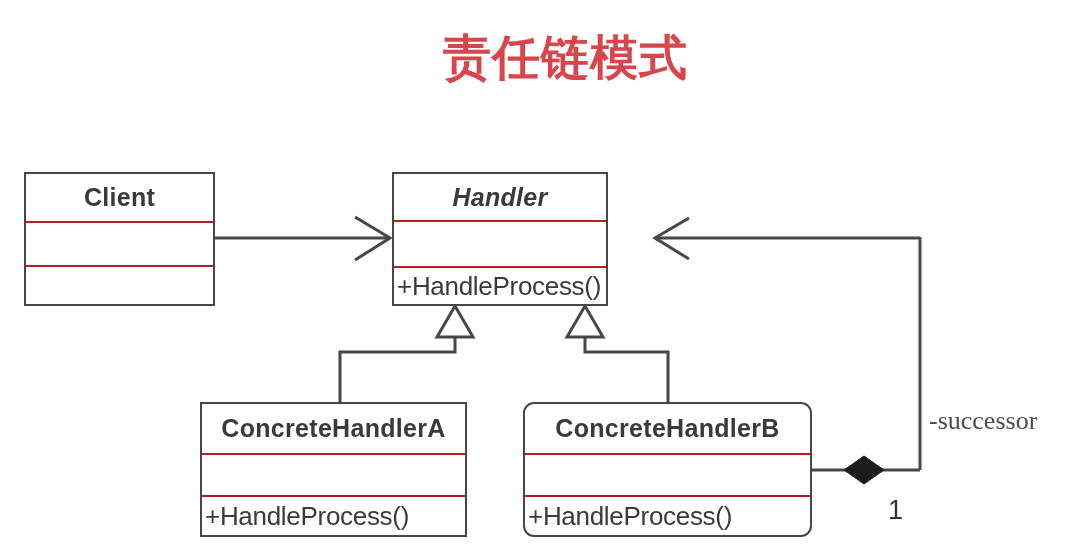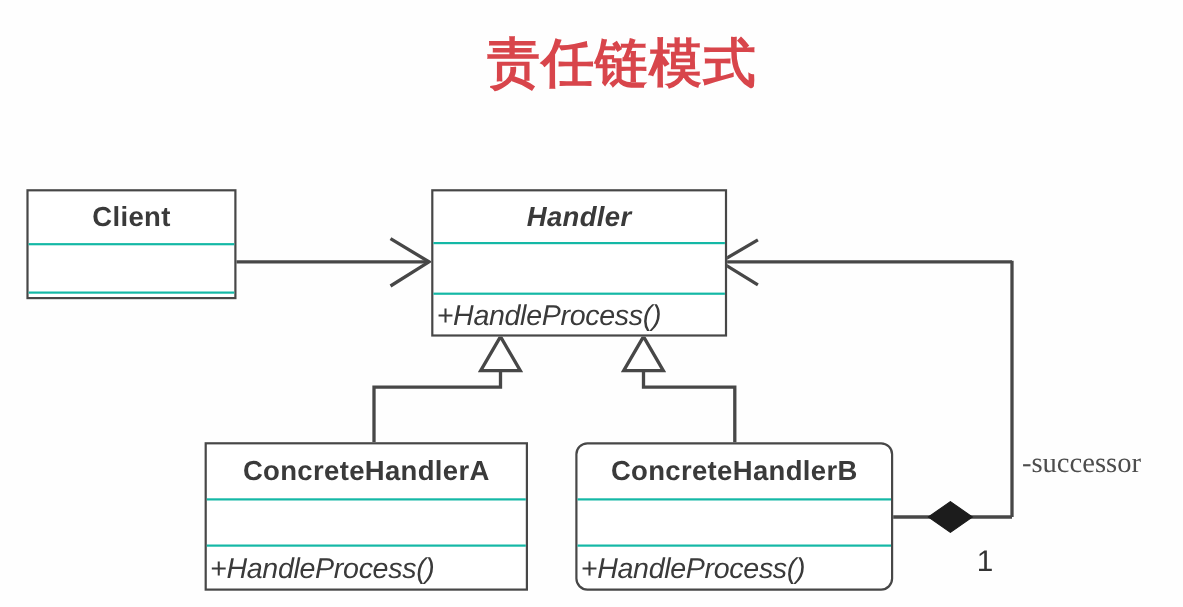--- a/index.html
+++ b/index.html
@@ -29,21 +29,21 @@
   }
   .uml-class {
     position: absolute;
     background: #ffffff;
     border: 2px solid #474747;
     box-sizing: border-box;
     display: flex;
     flex-direction: column;
   }
   .cmp { box-sizing: border-box; width: 100%; }
-  .cmp + .cmp { border-top: 2px solid #14b8a6; font-style: italic; }
+  .cmp + .cmp { border-top: 2px solid #b91c1c; }
   .cmp.name {
     font-weight: bold;
     font-size: 25px;
     color: #3a3a3a;
     display: flex;
     align-items: center;
     justify-content: center;
     letter-spacing: 0.3px;
   }
   .cmp.name.italic { font-style: italic; }
@@ -104,33 +104,33 @@
 
     <path d="M455,338 L455,352 L340,352 L340,402" fill="none" stroke="#474747" stroke-width="3"></path>
     <polygon points="455,306 437,337 473,337" fill="#ffffff" stroke="#474747" stroke-width="3"></polygon>
 
     <path d="M585,338 L585,352 L668,352 L668,402" fill="none" stroke="#474747" stroke-width="3"></path>
     <polygon points="585,306 567,337 603,337" fill="#ffffff" stroke="#474747" stroke-width="3"></polygon>
   </svg>
 
   <div class="diagram-title">责任链模式</div>
 
-  <div class="uml-class" style="left:24px; top:172px; width:191px; height:100px;">
+  <div class="uml-class" style="left:24px; top:172px; width:191px; height:134px;">
     <div class="cmp name" style="height:47px;">Client</div>
     <div class="cmp attrs" style="height:44px;"></div>
     <div class="cmp methods"></div>
   </div>
 
-  <div class="uml-class" style="left:392px; top:172px; width:269px; height:134px;">
+  <div class="uml-class" style="left:392px; top:172px; width:216px; height:134px;">
     <div class="cmp name italic" style="height:46px;">Handler</div>
     <div class="cmp attrs" style="height:46px;"></div>
     <div class="cmp methods">+HandleProcess()</div>
   </div>
 
-  <div class="uml-class" style="left:186px; top:402px; width:294px; height:135px;">
+  <div class="uml-class" style="left:200px; top:402px; width:267px; height:135px;">
     <div class="cmp name" style="height:49px;">ConcreteHandlerA</div>
     <div class="cmp attrs" style="height:42px;"></div>
     <div class="cmp methods">+HandleProcess()</div>
   </div>
 
   <div class="uml-class" style="left:523px; top:402px; width:289px; height:135px;border-radius:11px;">
     <div class="cmp name" style="height:49px;">ConcreteHandlerB</div>
     <div class="cmp attrs" style="height:42px;"></div>
     <div class="cmp methods">+HandleProcess()</div>
   </div>

